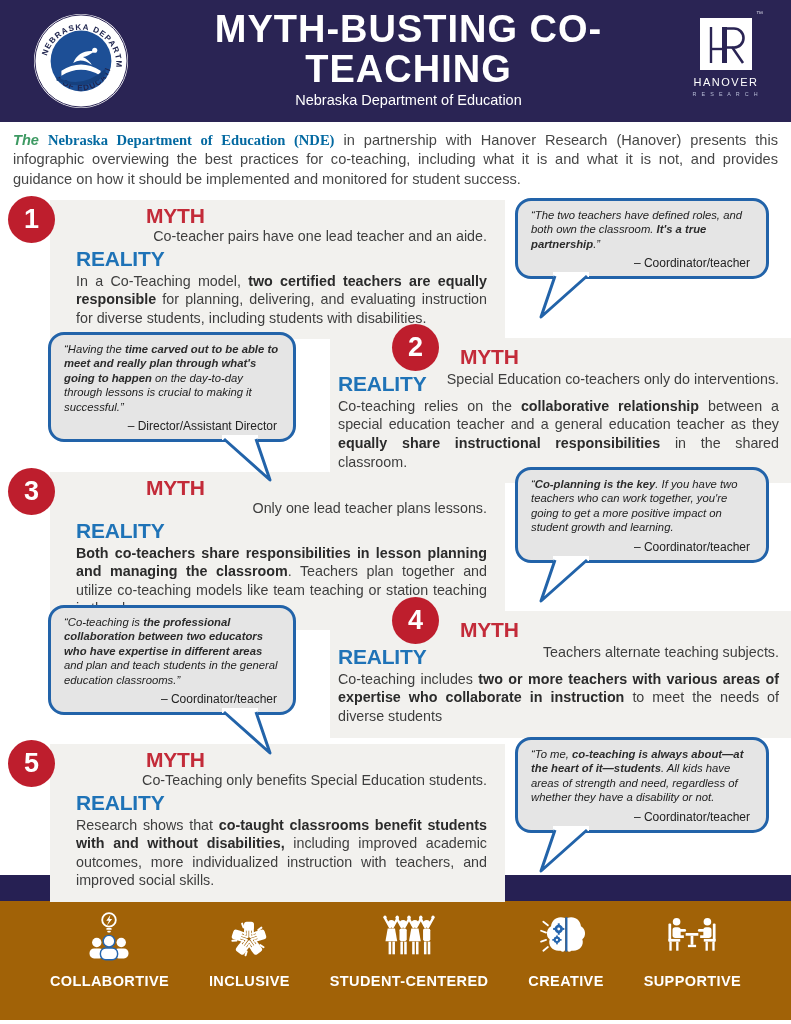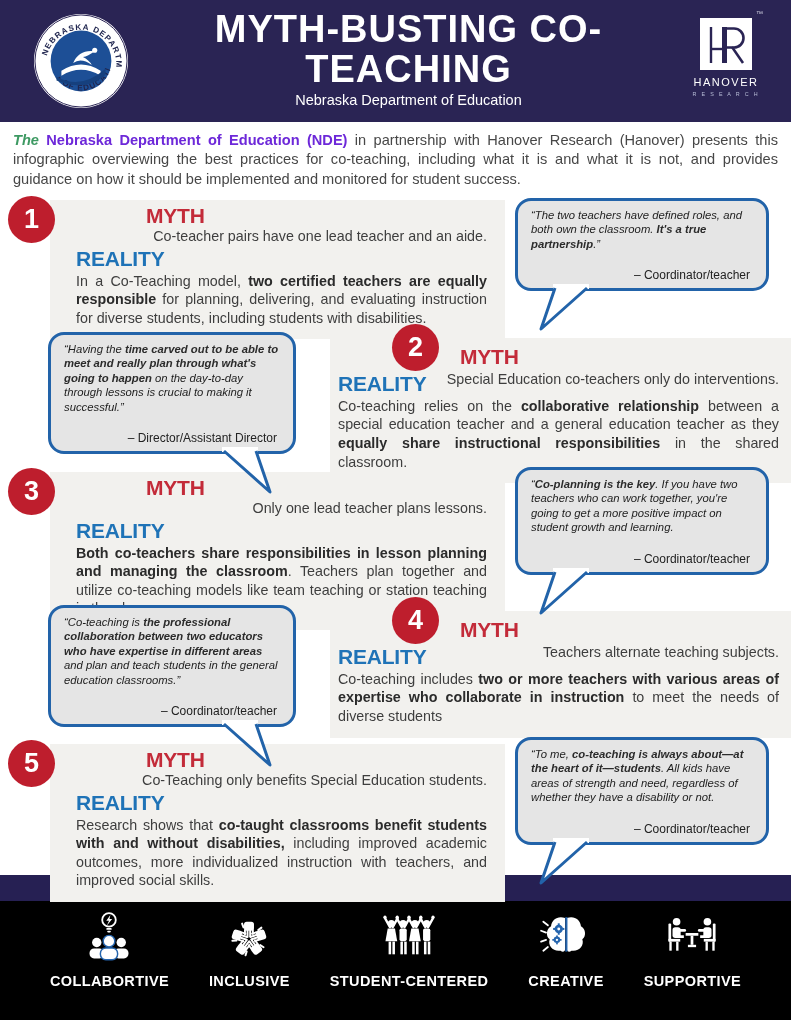--- a/index.html
+++ b/index.html
@@ -11,21 +11,21 @@
   .seal{width:98px;height:98px;flex:0 0 auto;margin-left:8px;}
   .header-center{flex:1;text-align:center;color:#fff;margin-top:-4px;}
   .main-title{font-size:38px;font-weight:700;letter-spacing:1px;line-height:1.05;}
   .subtitle{font-size:14.5px;margin-top:3px;font-weight:400;}
   .hr-logo{flex:0 0 auto;width:78px;text-align:center;position:relative;margin-right:2px;}
   .hr-tm{position:absolute;top:-4px;right:2px;color:#cfd0e0;font-size:7px;}
 
   
   .intro{padding:9px 13px 6px 13px;font-size:14.6px;line-height:1.32;color:#474747;text-align:justify;}
   .intro .lead-green{color:#3d9962;font-weight:700;font-style:italic;}
-  .intro .lead-blue{color:#6d28d9;font-weight:700;}
+  .intro .lead-blue{color:#0369a1;font-weight:700;font-family:Liberation Serif, serif;}
 
   
   .sections{position:relative;height:680px;}
   .row{position:absolute;left:0;right:0;}
   .panel{position:absolute;background:#f2f1ee;box-sizing:border-box;}
   .panel-left{left:50px;width:455px;top:2px;padding:5px 18px 12px 26px;}
   .panel-right{left:330px;right:0;top:6px;padding:4px 12px 12px 8px;}
   .num-circle{position:absolute;width:47px;height:47px;border-radius:50%;background:#be1e2d;color:#fff;
               font-weight:700;font-size:27px;display:flex;align-items:center;justify-content:center;z-index:3;}
   .panel-left .num-circle{left:-42px;top:-4px;}
@@ -38,31 +38,31 @@
   .reality-text{font-size:14.3px;color:#3e3e3e;text-align:justify;line-height:1.3;margin-top:2px;}
   .rich .b{font-weight:700;color:#2b2b2b;}
   .mid-line{display:flex;align-items:flex-start;margin-top:2px;}
   .mid-line .reality-head{flex:0 0 100px;margin-top:2px;}
   .mid-line .myth-text{flex:1;}
 
   
   .bubble{position:absolute;background:#e5e5e5;border:3px solid #2263a9;border-radius:16px;
           padding:7px 10px 5px 13px;box-sizing:border-box;font-size:11.3px;font-style:italic;
           color:#1d1d1d;line-height:1.28;z-index:2;}
-  .bubble .attr{font-style:normal;text-align:right;font-size:12px;margin-top:17px;padding-right:6px;color:#222;}
+  .bubble .attr{font-style:normal;text-align:right;font-size:12px;margin-top:5px;padding-right:6px;color:#222;}
   .bubble-right{left:515px;width:254px;top:0;}
   .bubble-left{left:48px;width:248px;top:0;}
   .tail{position:absolute;width:60px;height:48px;bottom:-44px;}
   .tail-left{left:16px;}
   .tail-right{right:16px;transform:scaleX(-1);}
 
   
   .banner{height:26px;background:#262053;color:#fff;display:flex;align-items:center;justify-content:center;
           font-size:14.5px;font-weight:700;letter-spacing:0.3px;}
-  .footer{height:119px;background:#000000;display:flex;justify-content:space-evenly;align-items:flex-start;
+  .footer{height:119px;background:#a16207;display:flex;justify-content:space-evenly;align-items:flex-start;
           padding:8px 10px 0 10px;box-sizing:border-box;}
   .foot-item{display:flex;flex-direction:column;align-items:center;color:#fff;}
   .foot-item svg{height:58px;width:auto;display:block;}
   .foot-label{font-size:14.5px;font-weight:700;letter-spacing:0.4px;margin-top:6px;white-space:nowrap;}
 
   .monogram-box{fill:#fff;}
   .mono-stroke{stroke:#2a2454;fill:none;}
 </style>
 </head>
 <body>

